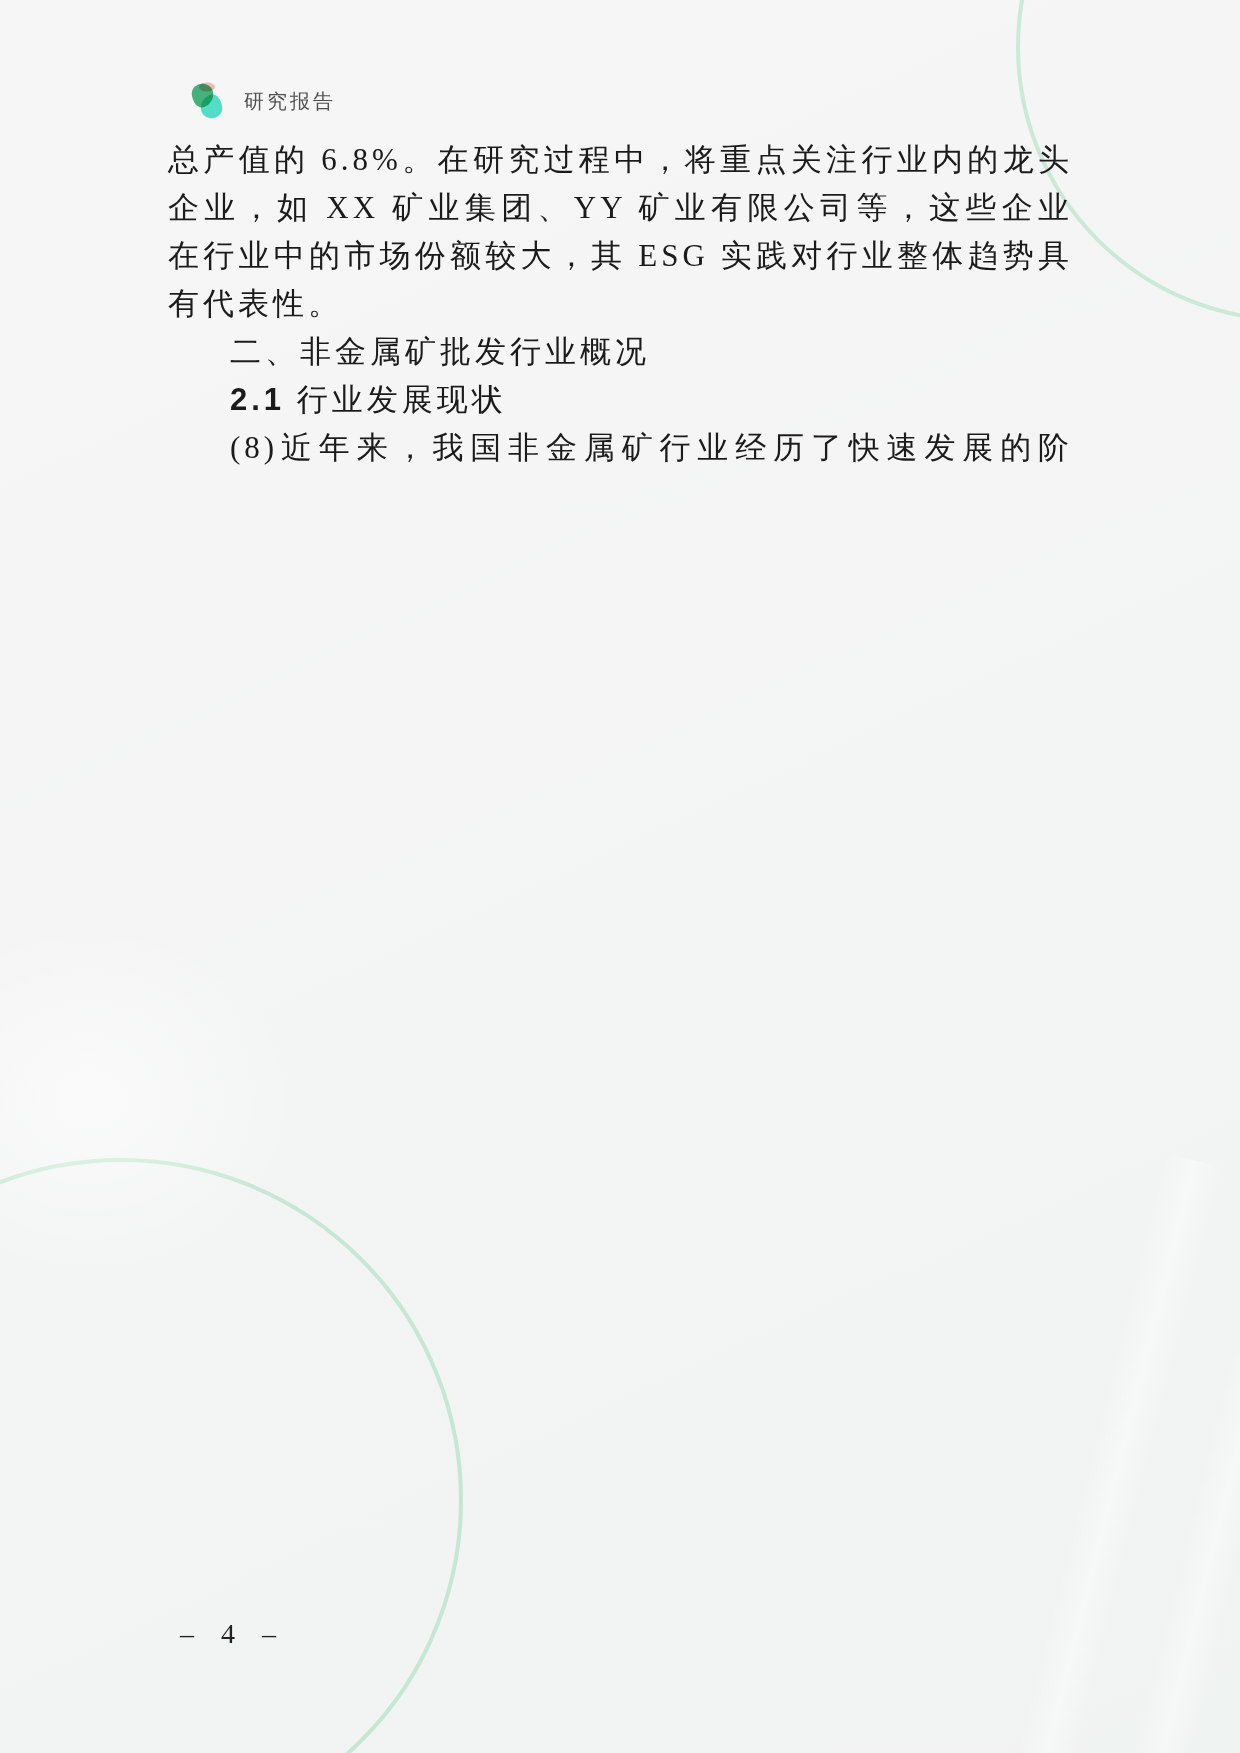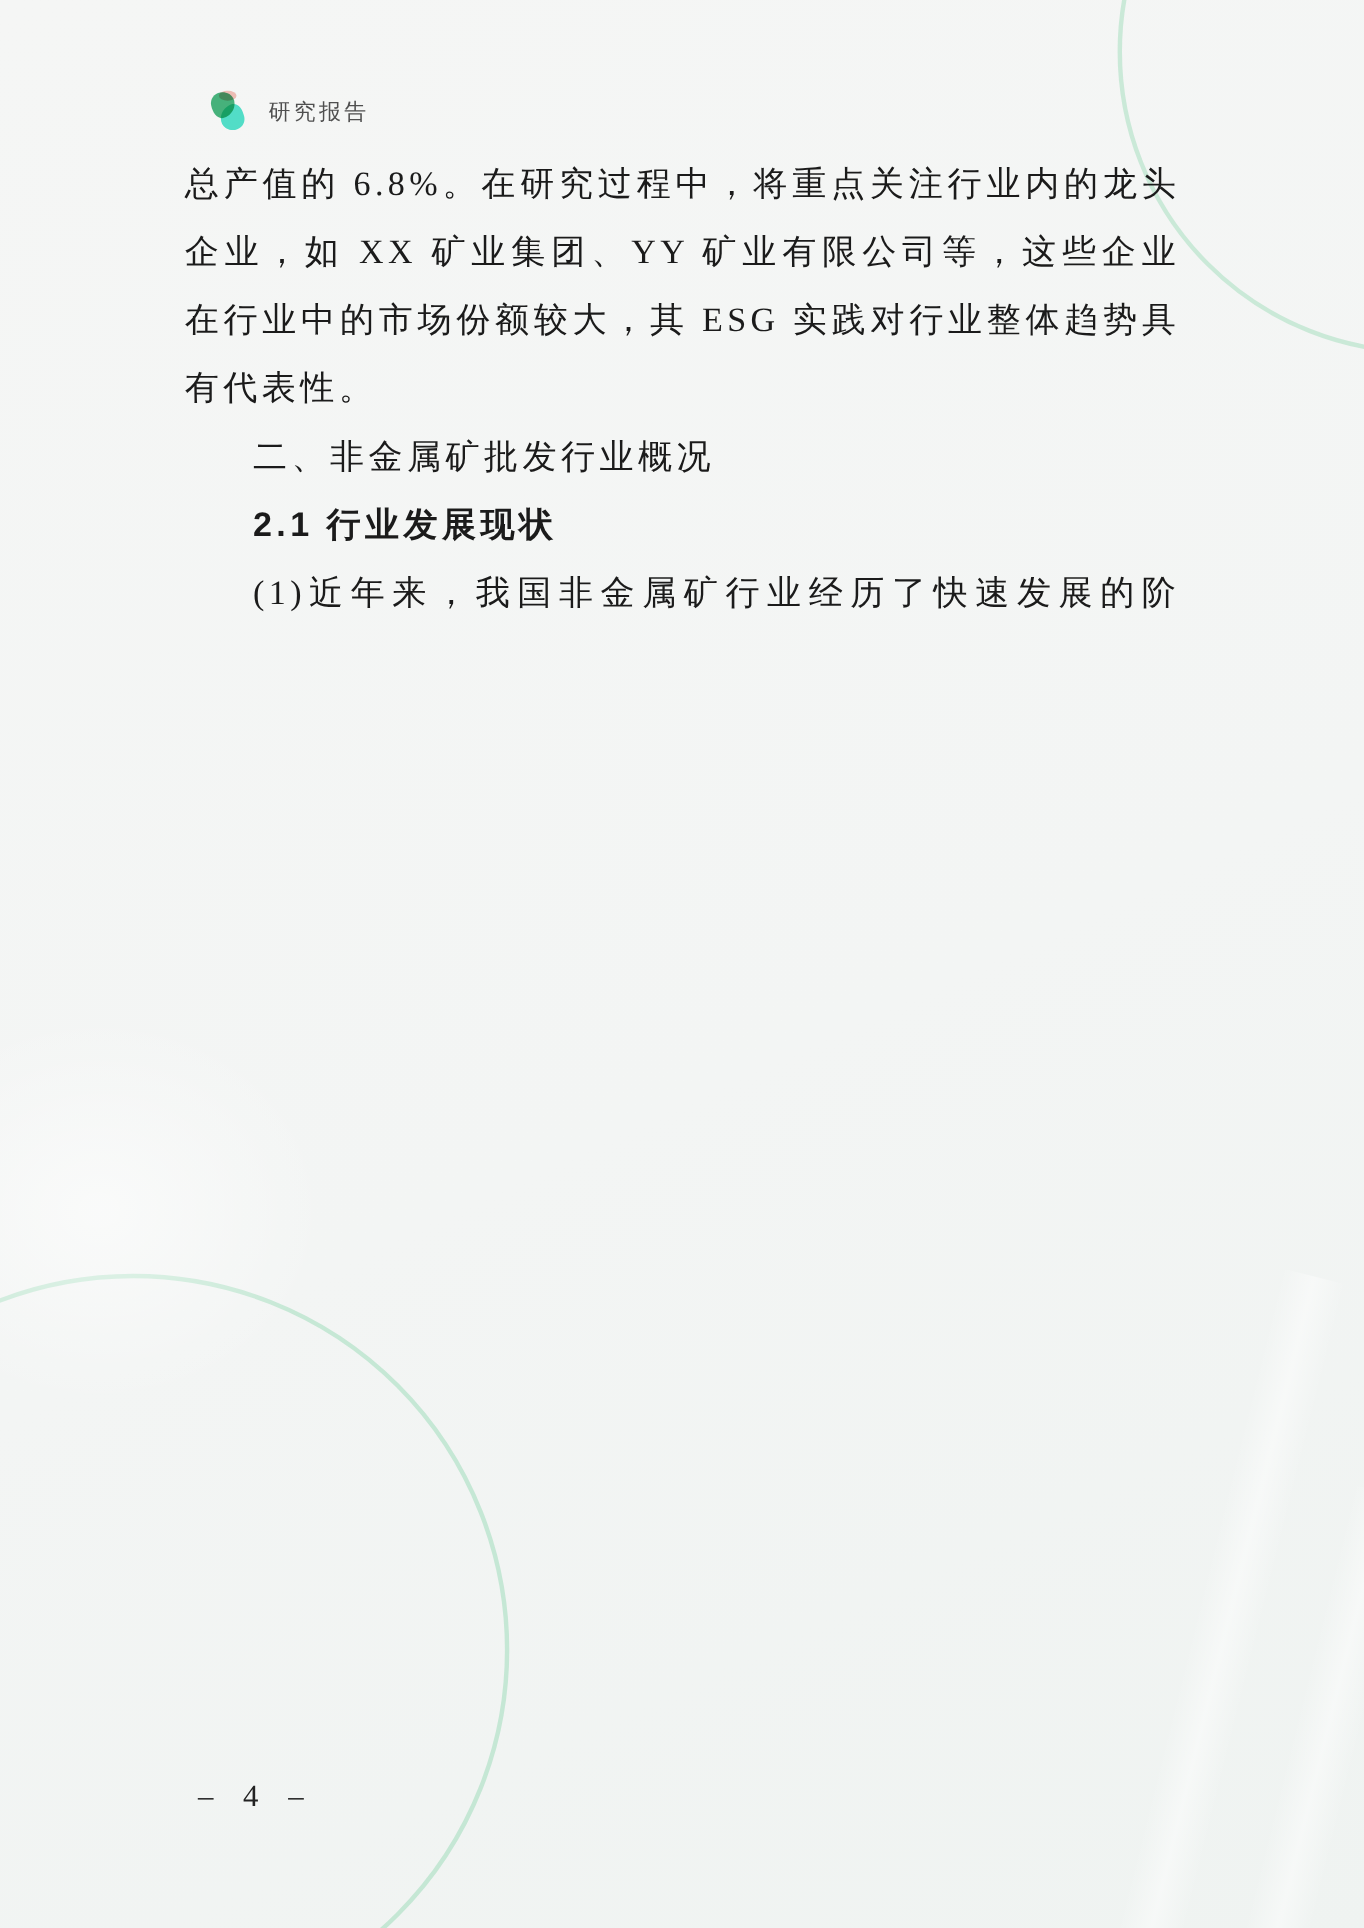--- a/index.html
+++ b/index.html
@@ -68,40 +68,40 @@
   
   .content {
     position: absolute;
     left: 168px; top: 136px;
     width: 905px;
     color: #1b1b1b;
   }
   .content p, .content h2, .content h3 {
     margin: 0;
     font-size: 31px;
-    line-height: 62px;
+    line-height: 48px;
     font-weight: normal;
     text-align: justify;
     letter-spacing: 4px;
   }
   .para { text-indent: 2em; }
   .para.continued { text-indent: 0; }
   .para.spread-last { text-align-last: justify; }
   .sec {
     font-family: "Liberation Sans", "DejaVu Sans", sans-serif;
     font-weight: bold;
     letter-spacing: 1.5px;
     text-indent: 2em;
   }
   .subsec { text-indent: 2em; letter-spacing: 2px; }
   .subsec-num {
     font-family: "Liberation Sans", "DejaVu Sans", sans-serif;
     font-weight: bold;
   }
-  .subsec-title { font-weight: 700; margin-top: 35px; }
+  .subsec-title { font-weight: 400; margin-top: 35px; }
 
   
   .page-number {
     position: absolute;
     left: 180px; top: 1618px;
     font-size: 28px;
     letter-spacing: 10px;
     color: #222;
   }
 </style>
@@ -127,18 +127,18 @@
     <span class="brand-label">研究报告</span>
   </header>
 
   <main class="content">
     <p class="para continued">总产值的 6.8%。在研究过程中，将重点关注行业内的龙头企业，如 XX 矿业集团、YY 矿业有限公司等，这些企业在行业中的市场份额较大，其 ESG 实践对行业整体趋势具有代表性。</p>
     <h2 class="sec">二、非金属矿批发行业概况</h2>
     <h3 class="subsec">
       <span class="subsec-num">2.1</span>
       <span class="subsec-title">行业发展现状</span>
     </h3>
-    <p class="para spread-last">(1)近年来，我国非金属矿行业经历了快速发展的阶</p>
+    <p class="para spread-last">(8)近年来，我国非金属矿行业经历了快速发展的阶</p>
   </main>
 
   <span class="page-number">– 4 –</span>
 
 </div>
 
 </body></html>

